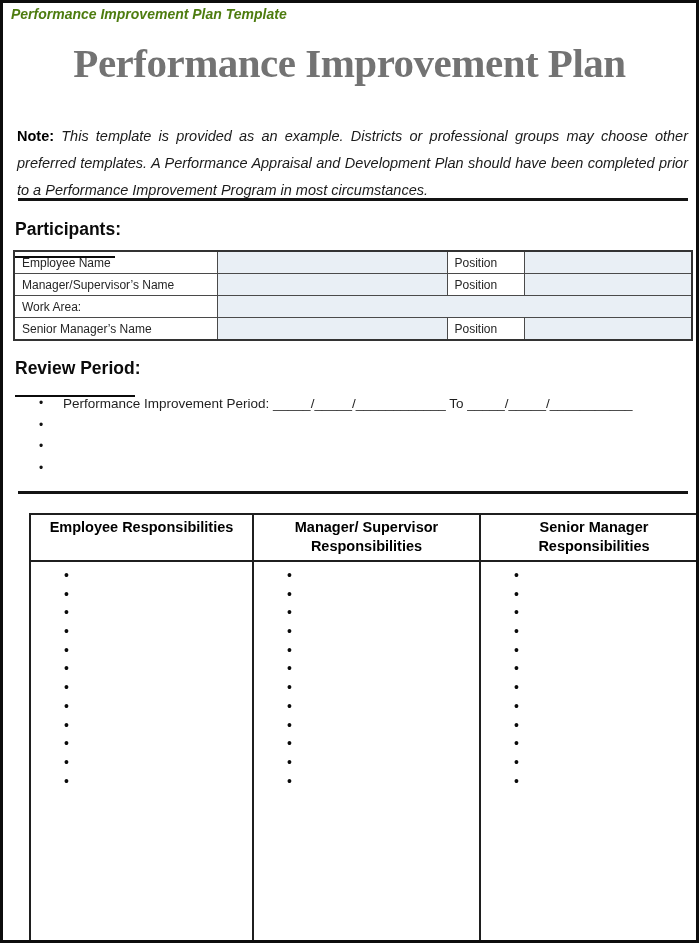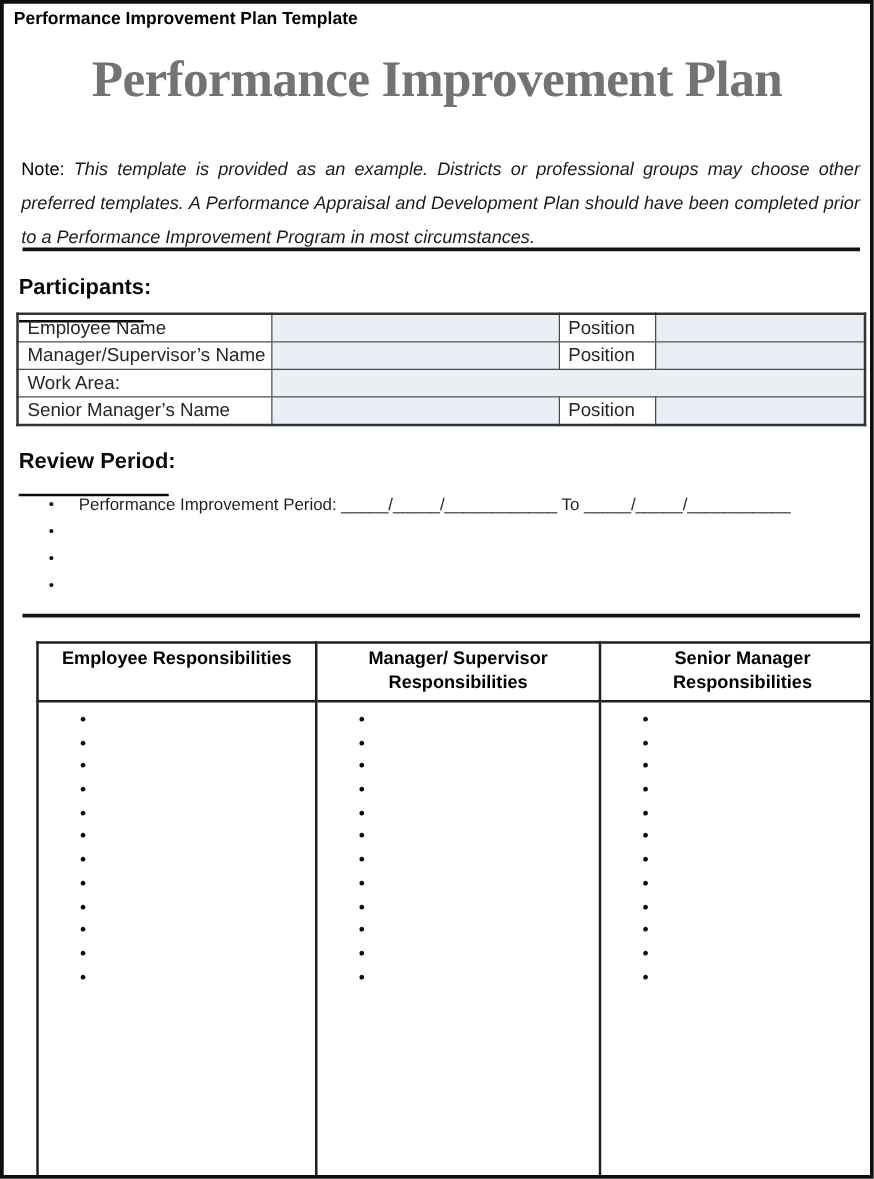--- a/index.html
+++ b/index.html
@@ -8,51 +8,51 @@
     width:699px; height:943px;
     background:#ffffff;
     border:3px solid #0d0d0d;
     box-sizing:border-box;
     font-family:"Liberation Sans", sans-serif;
     color:#1c1c1c;
     overflow:hidden;
   }
   .doc-label {
     position:absolute; top:3px; left:8px;
-    font-size:14px; font-weight:bold; color:#000000;
+    font-size:14px; font-weight:bold; font-style:italic; color:#4d7c0f;
   }
   .title {
     position:absolute; top:36px; left:0; width:693px;
     text-align:center;
     font-family:"Liberation Serif", serif;
     font-size:41px; font-weight:bold; color:#737373;
     letter-spacing:-0.5px;
   }
   .note {
     position:absolute; top:120px; left:14px; width:671px;
     font-size:14.5px; line-height:27px; text-align:justify;
     color:#1b1b1b; font-style:italic;
   }
-  .note .note-label { font-style:normal; font-weight:normal; color:#000; }
+  .note .note-label { font-style:normal; font-weight:bold; color:#000; }
   .rule { position:absolute; left:15px; width:670px; height:3px; background:#141414; }
   .rule-1 { top:195px; }
   .rule-2 { top:488px; }
   .sec-heading {
     position:absolute; left:12px;
     font-size:17.5px; font-weight:bold; color:#0b0b0b;
   }
   .sec-heading .uline { border-bottom:2px solid #0b0b0b; padding-bottom:17px; }
   .heading-participants { top:216px; }
   .heading-review { top:355px; }
 
   
   table.participants {
     position:absolute; top:247px; left:10px; width:678px;
     border-collapse:collapse; table-layout:fixed;
-    font-size:15px; color:#262626;
+    font-size:12px; color:#262626;
   }
   table.participants td {
     border:1px solid #4a4a4a;
     height:21px; padding:0 0 0 7px;
     overflow:hidden; white-space:nowrap;
   }
   table.participants { border:2px solid #333; }
   td.tint { background:#e9eff5; }
   col.p-c1 { width:203px; } col.p-c2 { width:230px; }
   col.p-c3 { width:77px; }  col.p-c4 { width:168px; }

